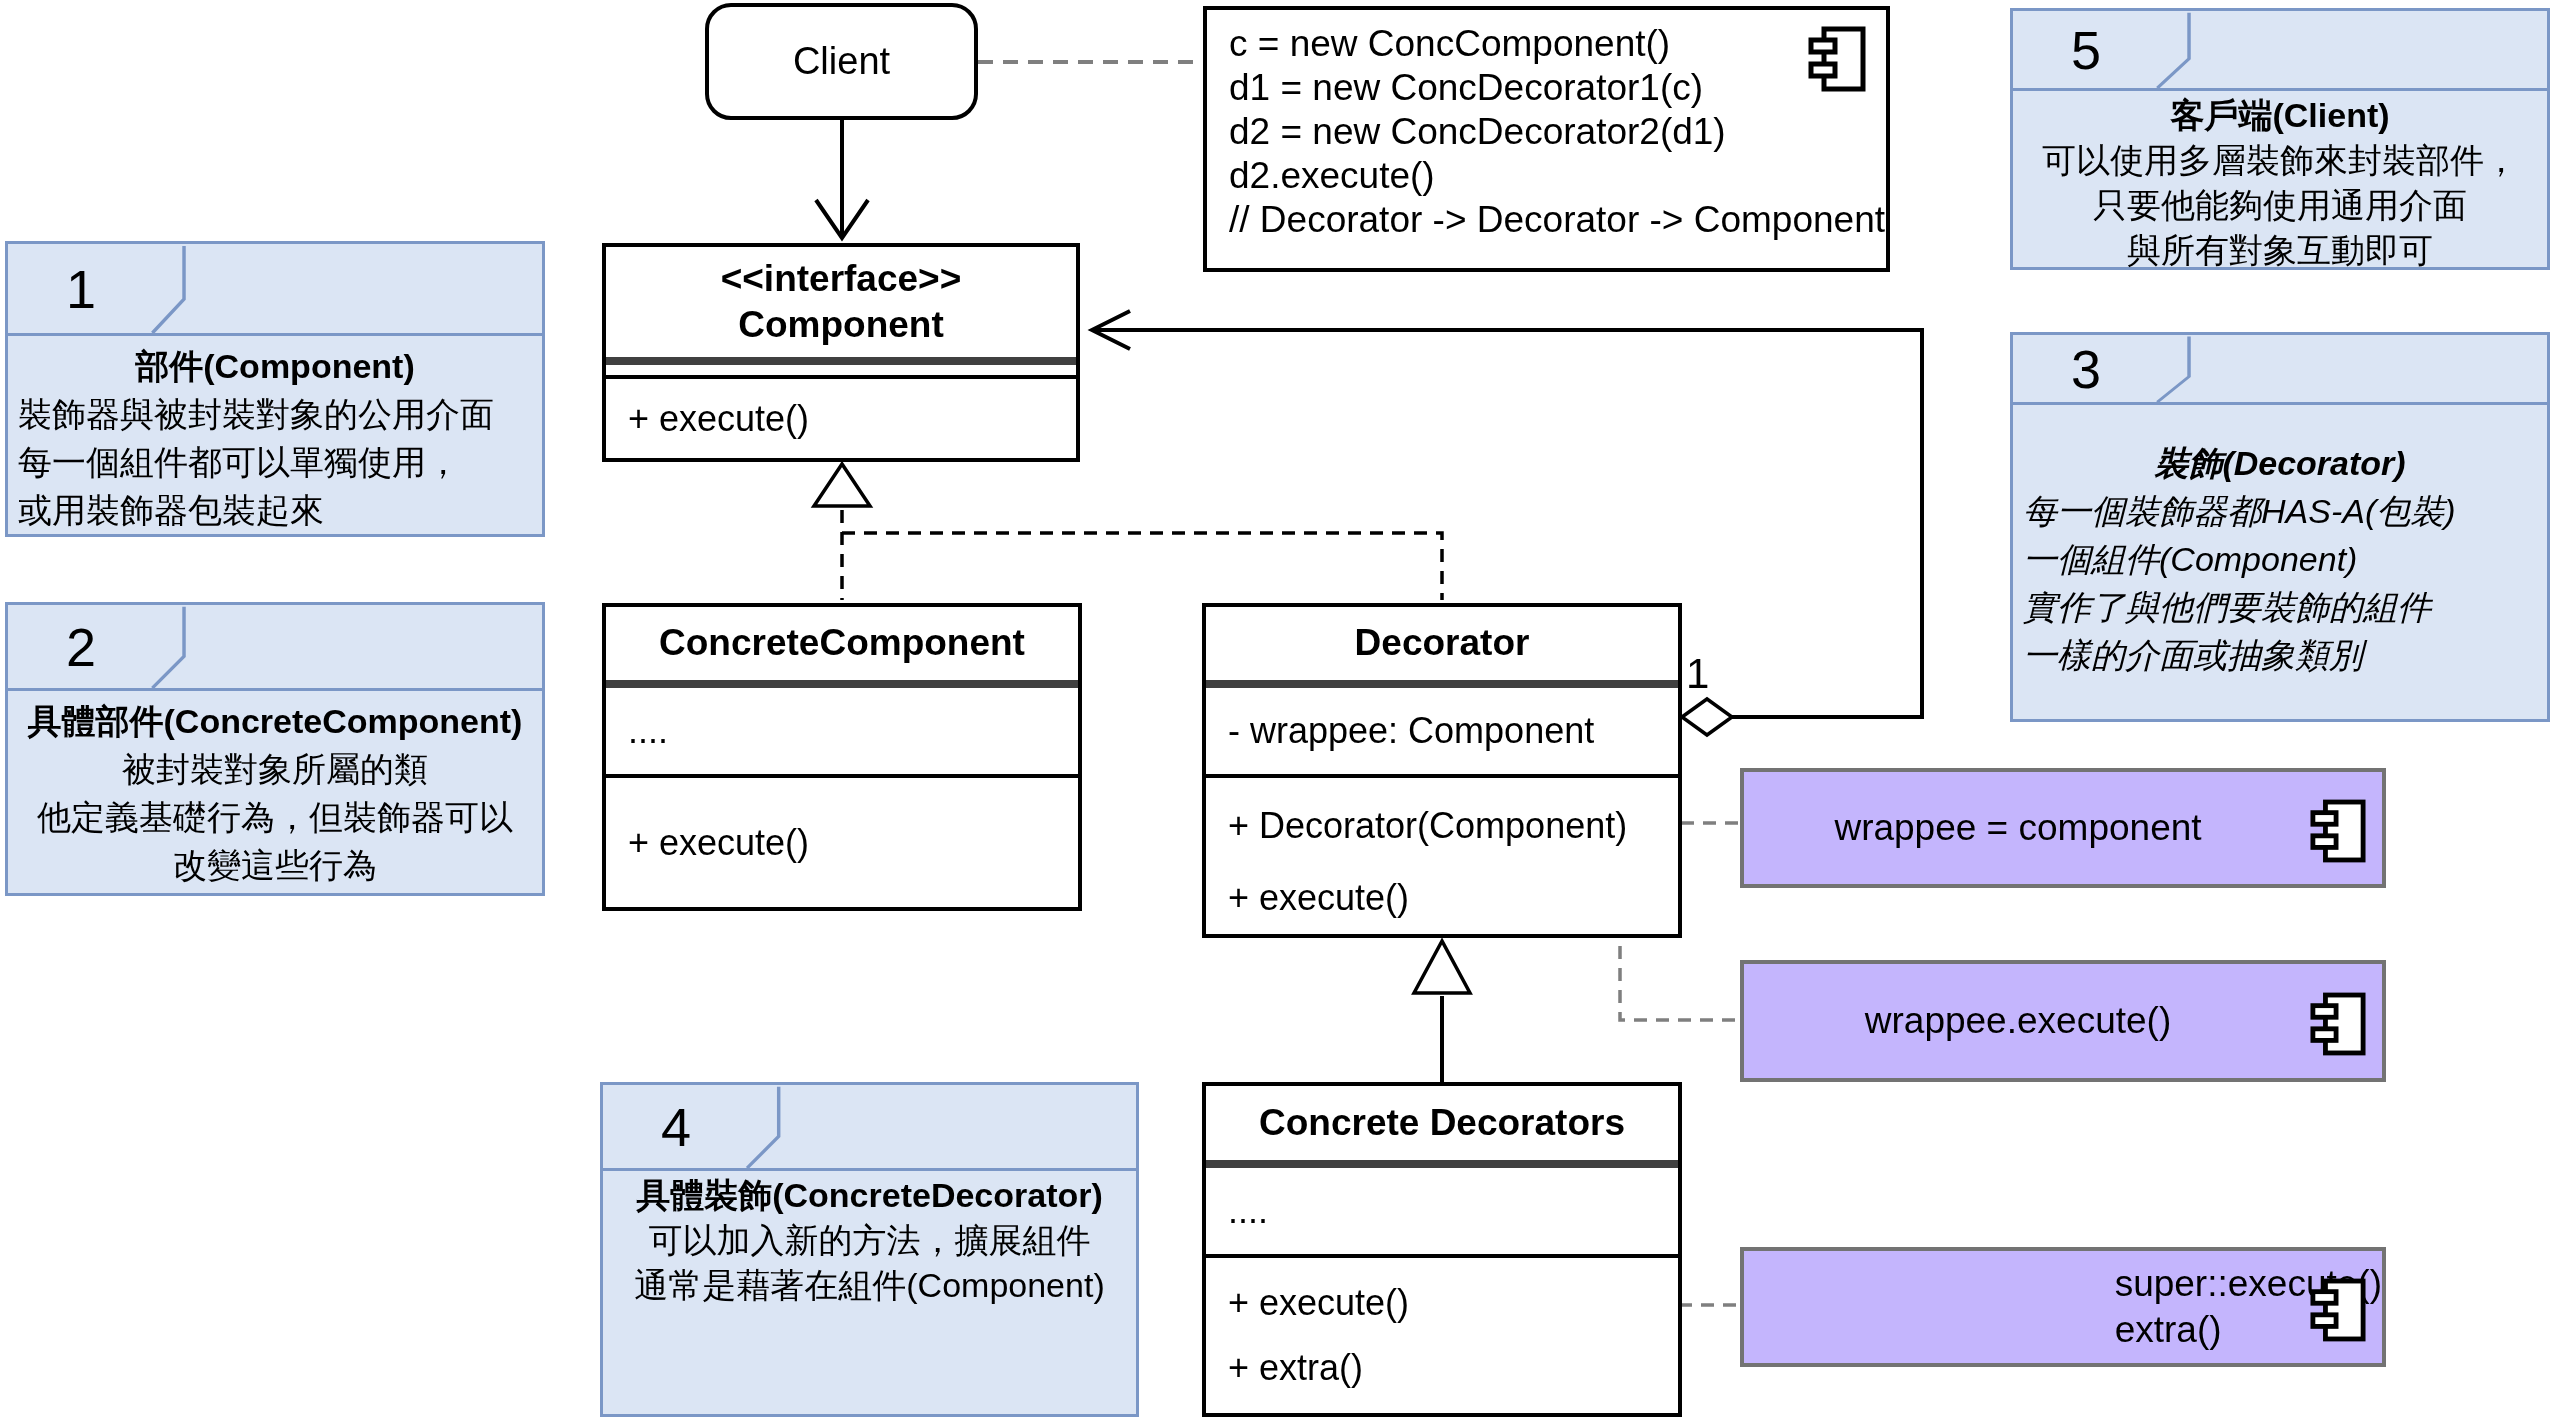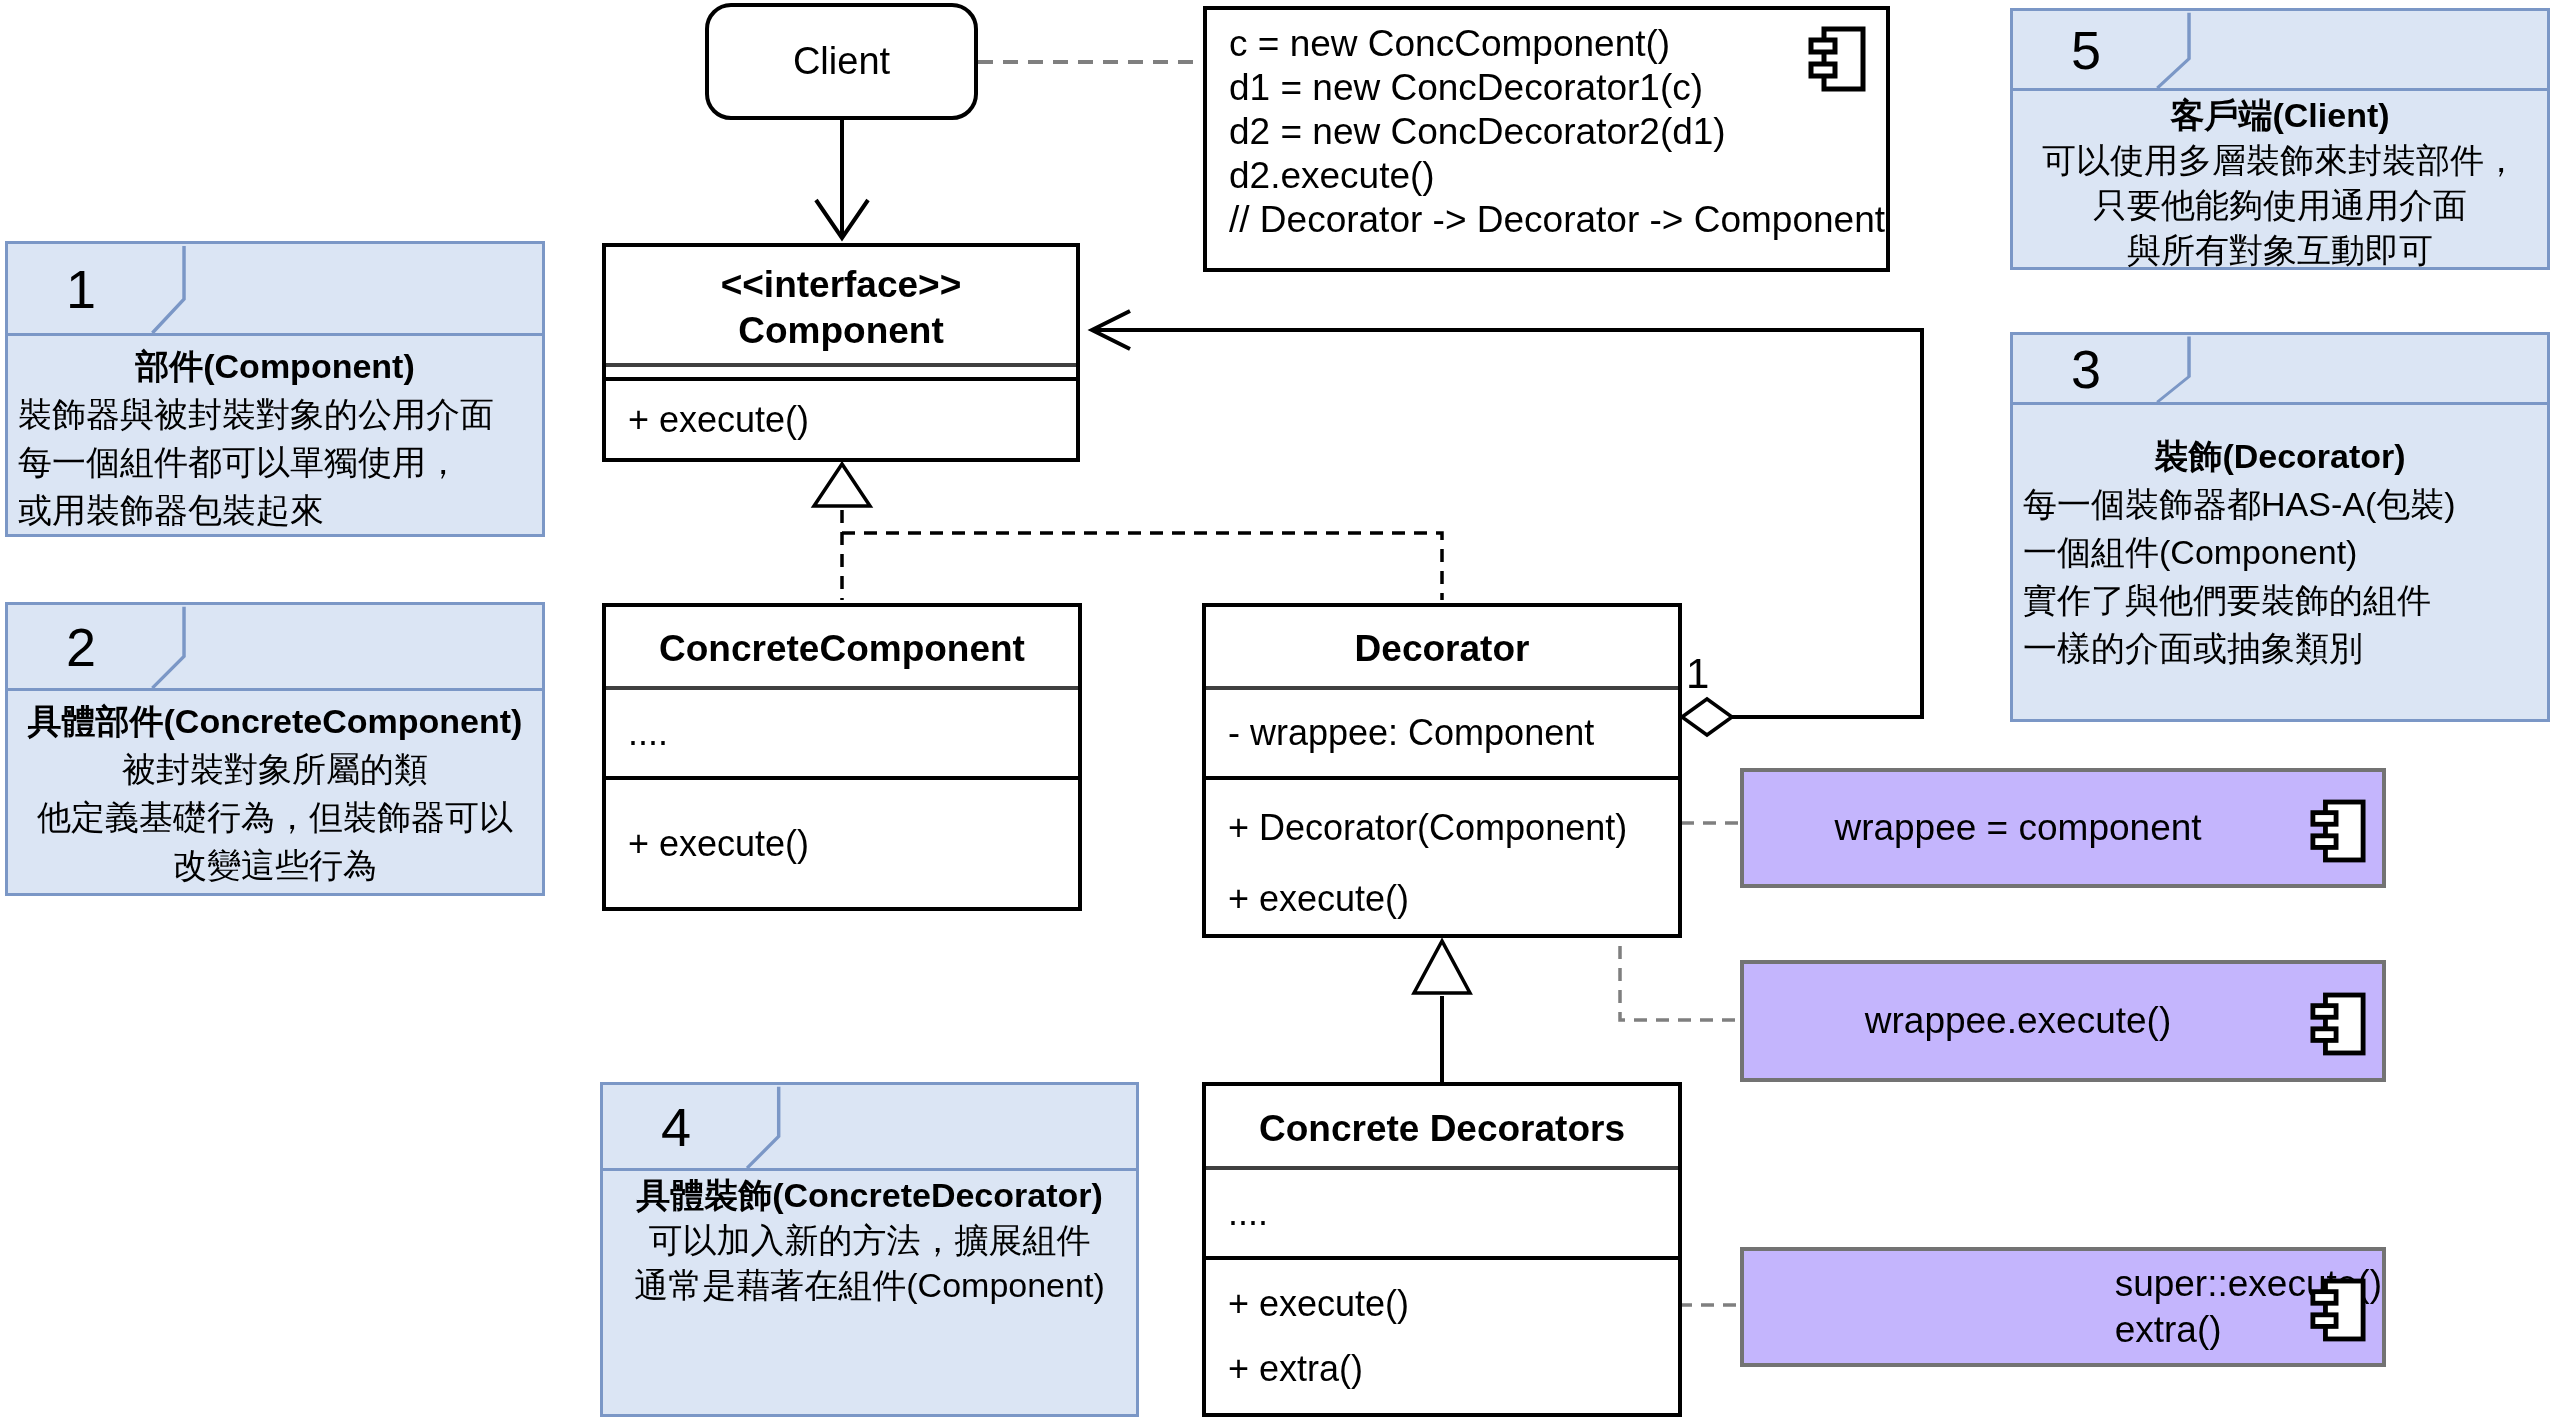--- a/index.html
+++ b/index.html
@@ -19,23 +19,23 @@
     overflow:hidden;
   }
   svg.overlay{position:absolute;left:0;top:0;width:2553px;height:1428px;pointer-events:none;}
 
   
   .uml-class{
     position:absolute;background:#fff;border:4px solid #000;box-sizing:border-box;
     display:flex;flex-direction:column;
   }
   .uml-class__header{
-    border-bottom:4px solid #404040;display:flex;flex-direction:column;
+    border-bottom:8px solid #404040;display:flex;flex-direction:column;
     align-items:center;justify-content:center;
-    font-weight:bold;font-size:37px;line-height:1.25;text-align:center;margin-top:6px;
+    font-weight:bold;font-size:37px;line-height:1.25;text-align:center;
   }
   .uml-class__attrs{
     border-bottom:4px solid #000;display:flex;align-items:center;
     font-size:36px;padding-left:22px;box-sizing:border-box;
   }
   .uml-class__methods{
     flex:1;display:flex;flex-direction:column;justify-content:space-around;
     font-size:36px;padding-left:22px;box-sizing:border-box;
   }
   .uml-class__methods.single{justify-content:center;}
@@ -77,21 +77,21 @@
   .note__body--tight{line-height:45px;padding-top:2px;}
   .note__title{font-weight:bold;text-align:center;}
   .note__body--left .note__line{text-align:left;}
   .note__body--center .note__line{text-align:center;}
   .note--n1{left:5px;top:241px;width:540px;height:296px;}
   .note--n1 .note__header{height:92px;}
   .note--n2{left:5px;top:602px;width:540px;height:294px;}
   .note--n2 .note__header{height:86px;}
   .note--n3{left:2010px;top:332px;width:540px;height:390px;}
   .note--n3 .note__header{height:70px;}
-  .note--n3 .note__body{padding-top:27px;}
+  .note--n3 .note__body{padding-top:34px;font-style:italic;}
   .note--n4{left:600px;top:1082px;width:539px;height:335px;}
   .note--n4 .note__header{height:86px;}
   .note--n5{left:2010px;top:8px;width:540px;height:262px;}
   .note--n5 .note__header{height:80px;}
 
   .multiplicity{position:absolute;left:1686px;top:650px;font-size:42px;}
 </style>
 </head>
 <body>
 

